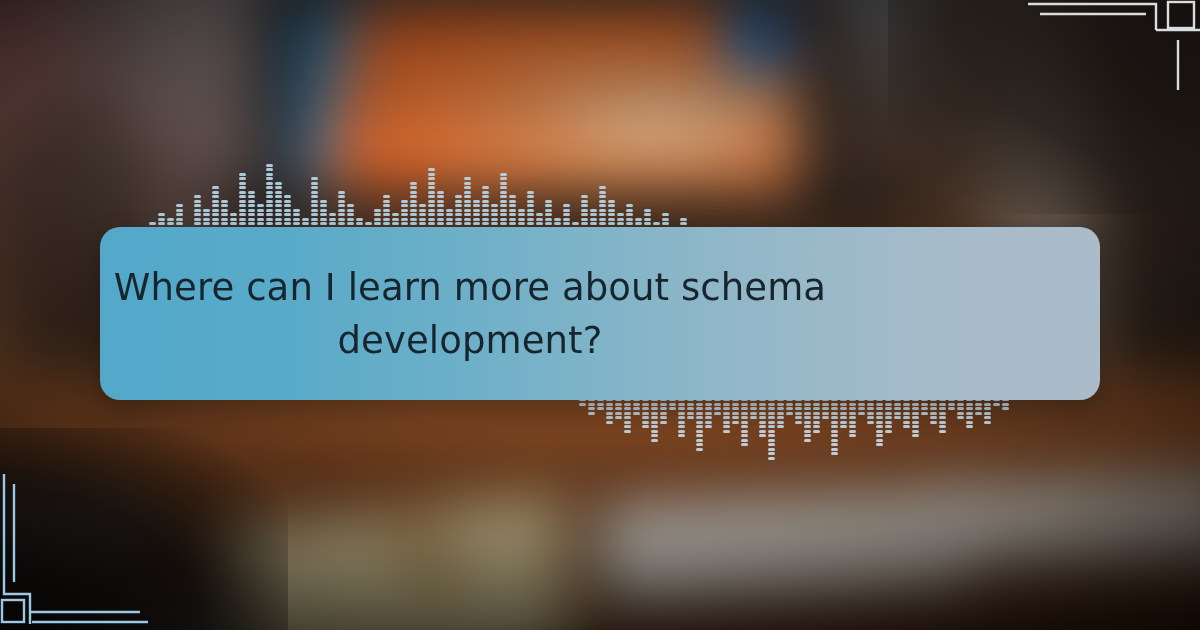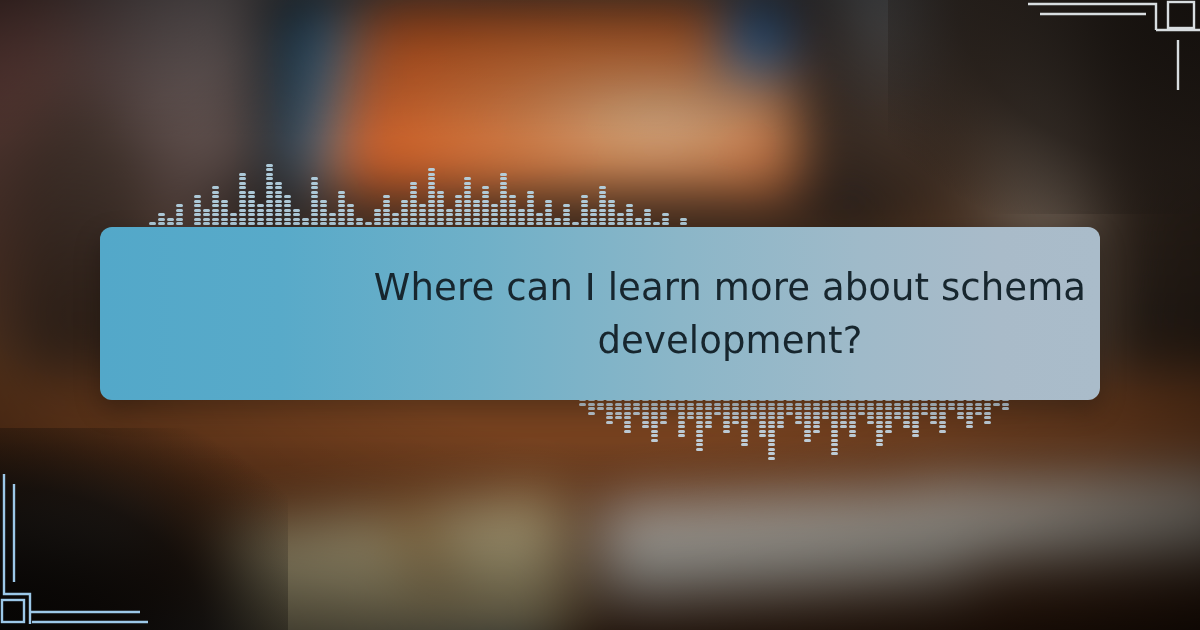--- a/index.html
+++ b/index.html
@@ -210,33 +210,33 @@
   }
   .wave-bottom .wdot { background:#c6dcea; opacity:.9; }
 
   
   #question-card {
     position:absolute;
     left:100px;
     top:227px;
     width:1000px;
     height:173px;
-    border-radius:12px;
+    border-radius:20px;
     background:linear-gradient(90deg,
       #53a8c9 0%,
       #58aac9 18%,
       #6fb0c8 38%,
       #8bb6c8 58%,
       #9fbac9 76%,
       #a9bbc9 90%,
       #aabcca 100%);
     box-shadow:0 10px 26px rgba(0,0,0,.30);
     display:flex;
     align-items:center;
-    justify-content:flex-end;
+    justify-content:flex-start;
     overflow:hidden;
   }
   #question-text {
     width:740px;
     text-align:center;
     font-family:"DejaVu Sans", sans-serif;
     font-size:37px;
     line-height:53px;
     font-weight:400;
     color:#17262e;

